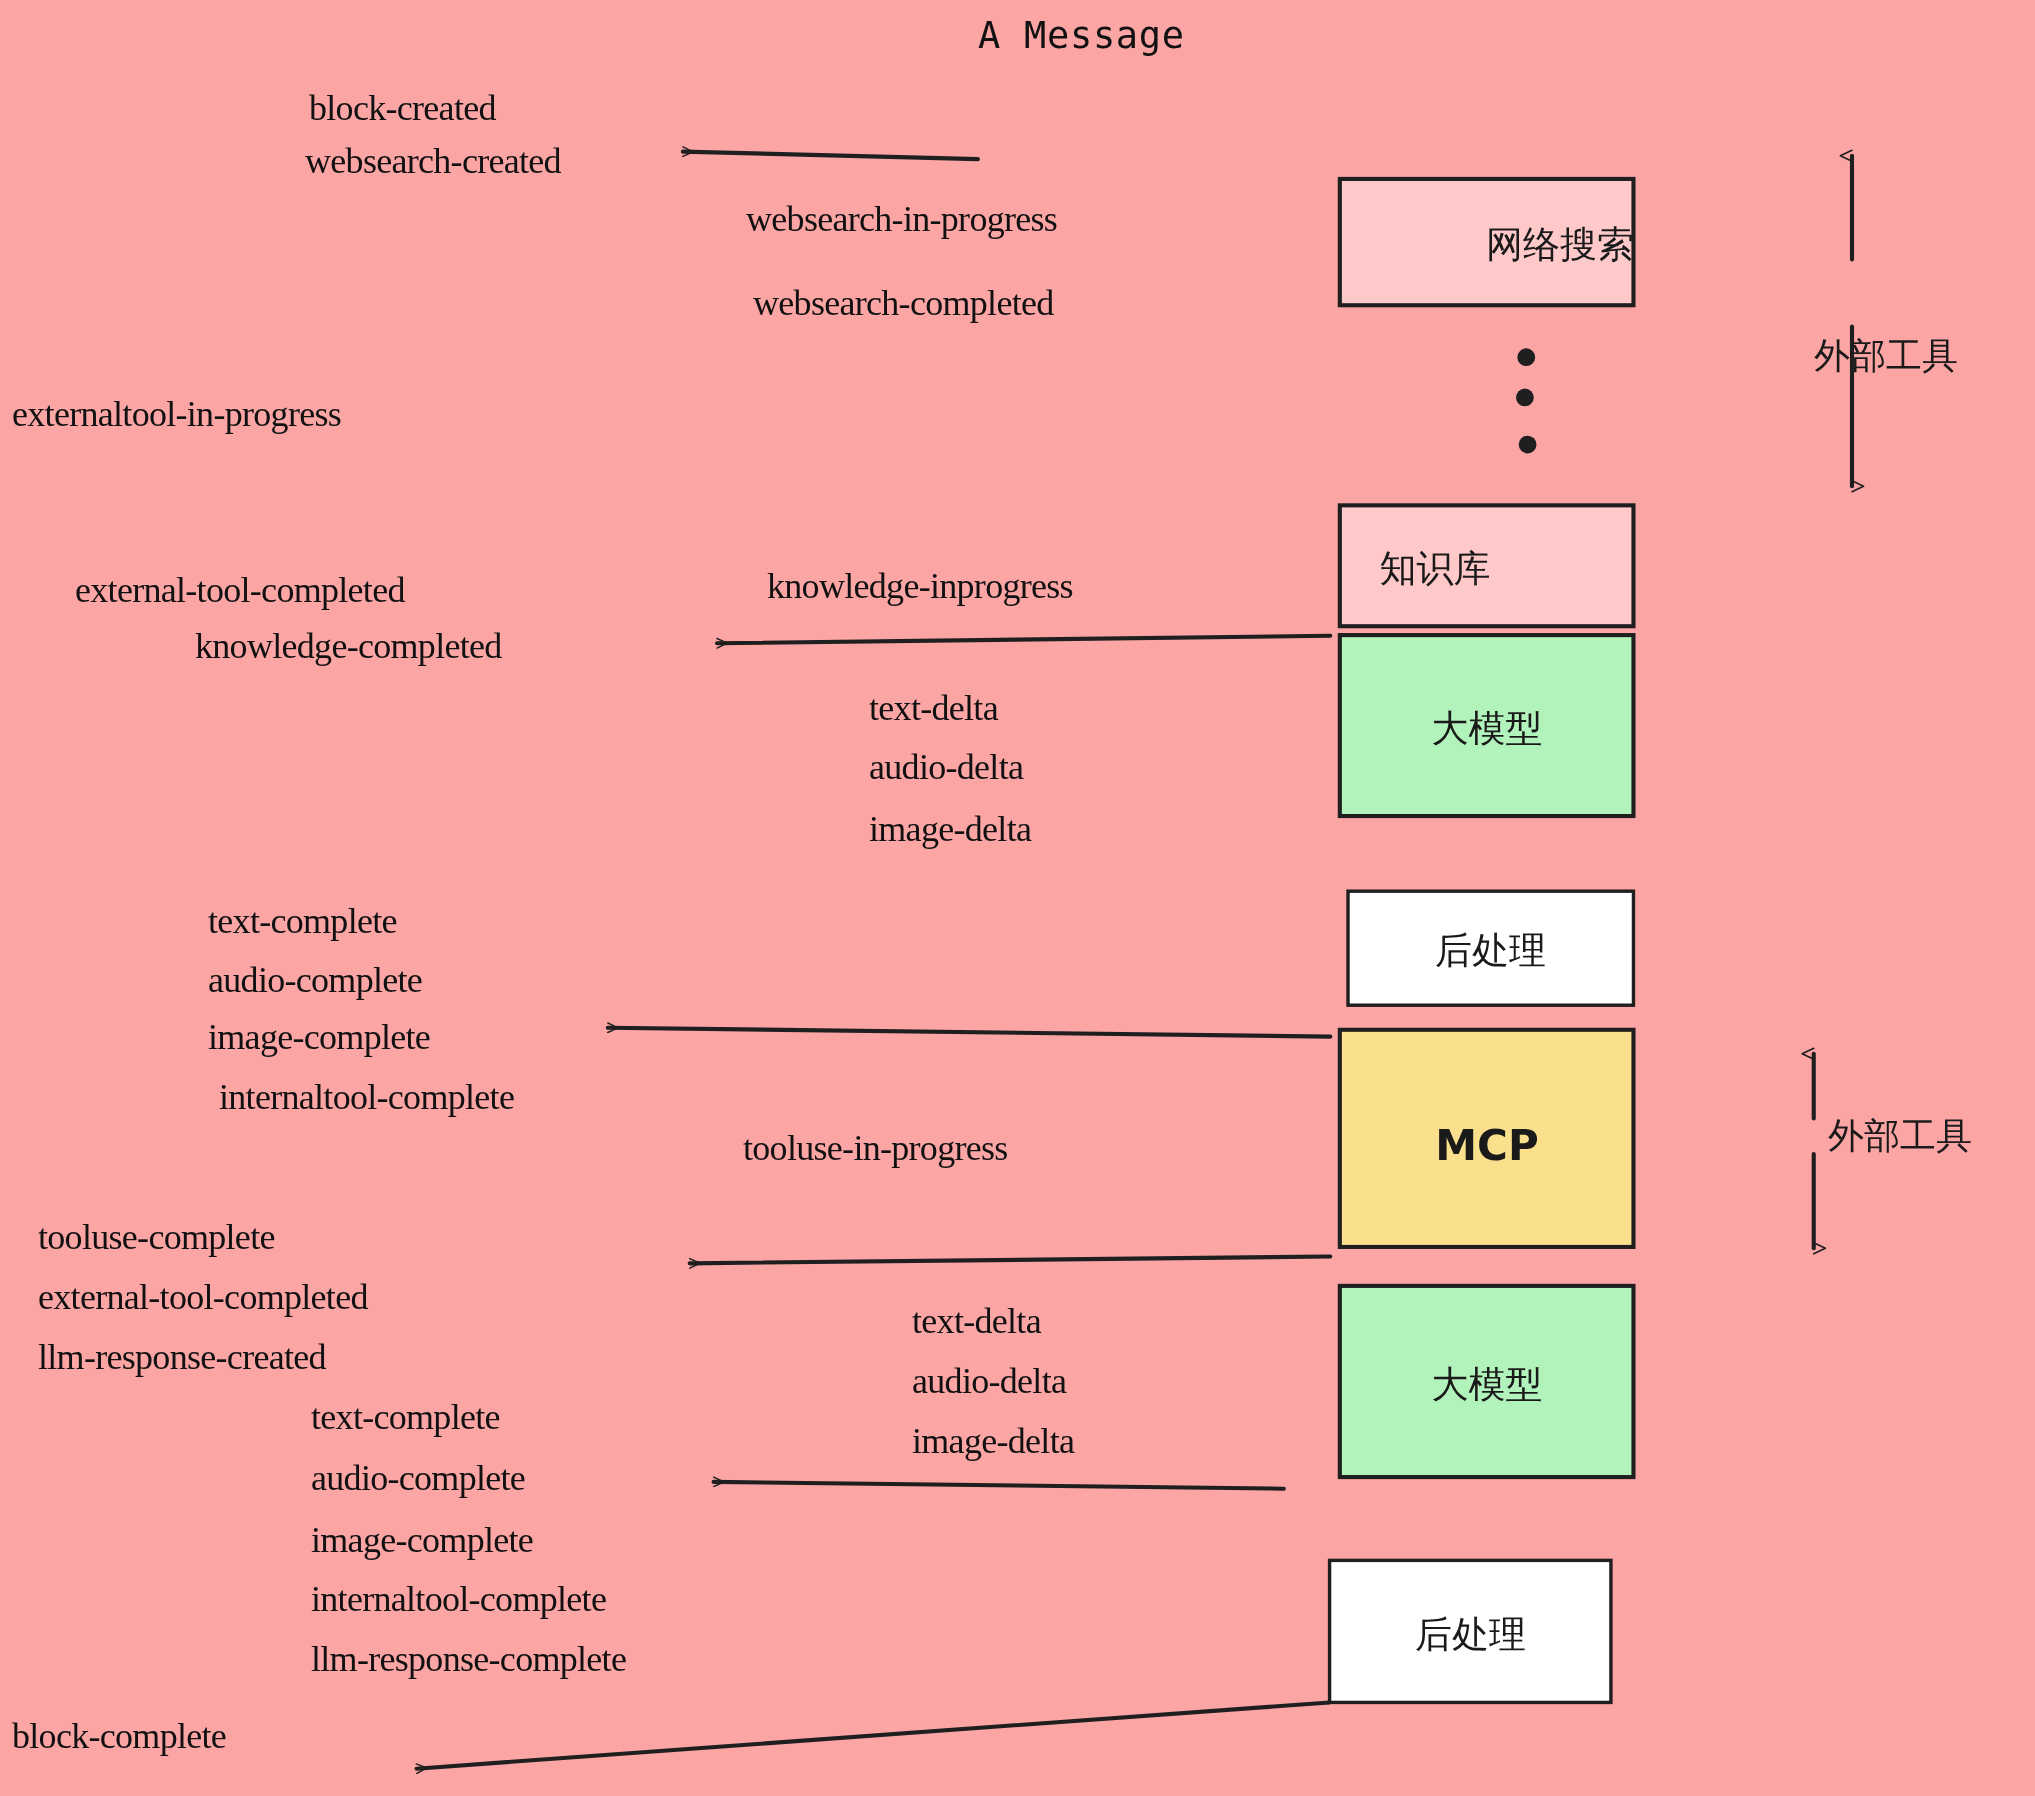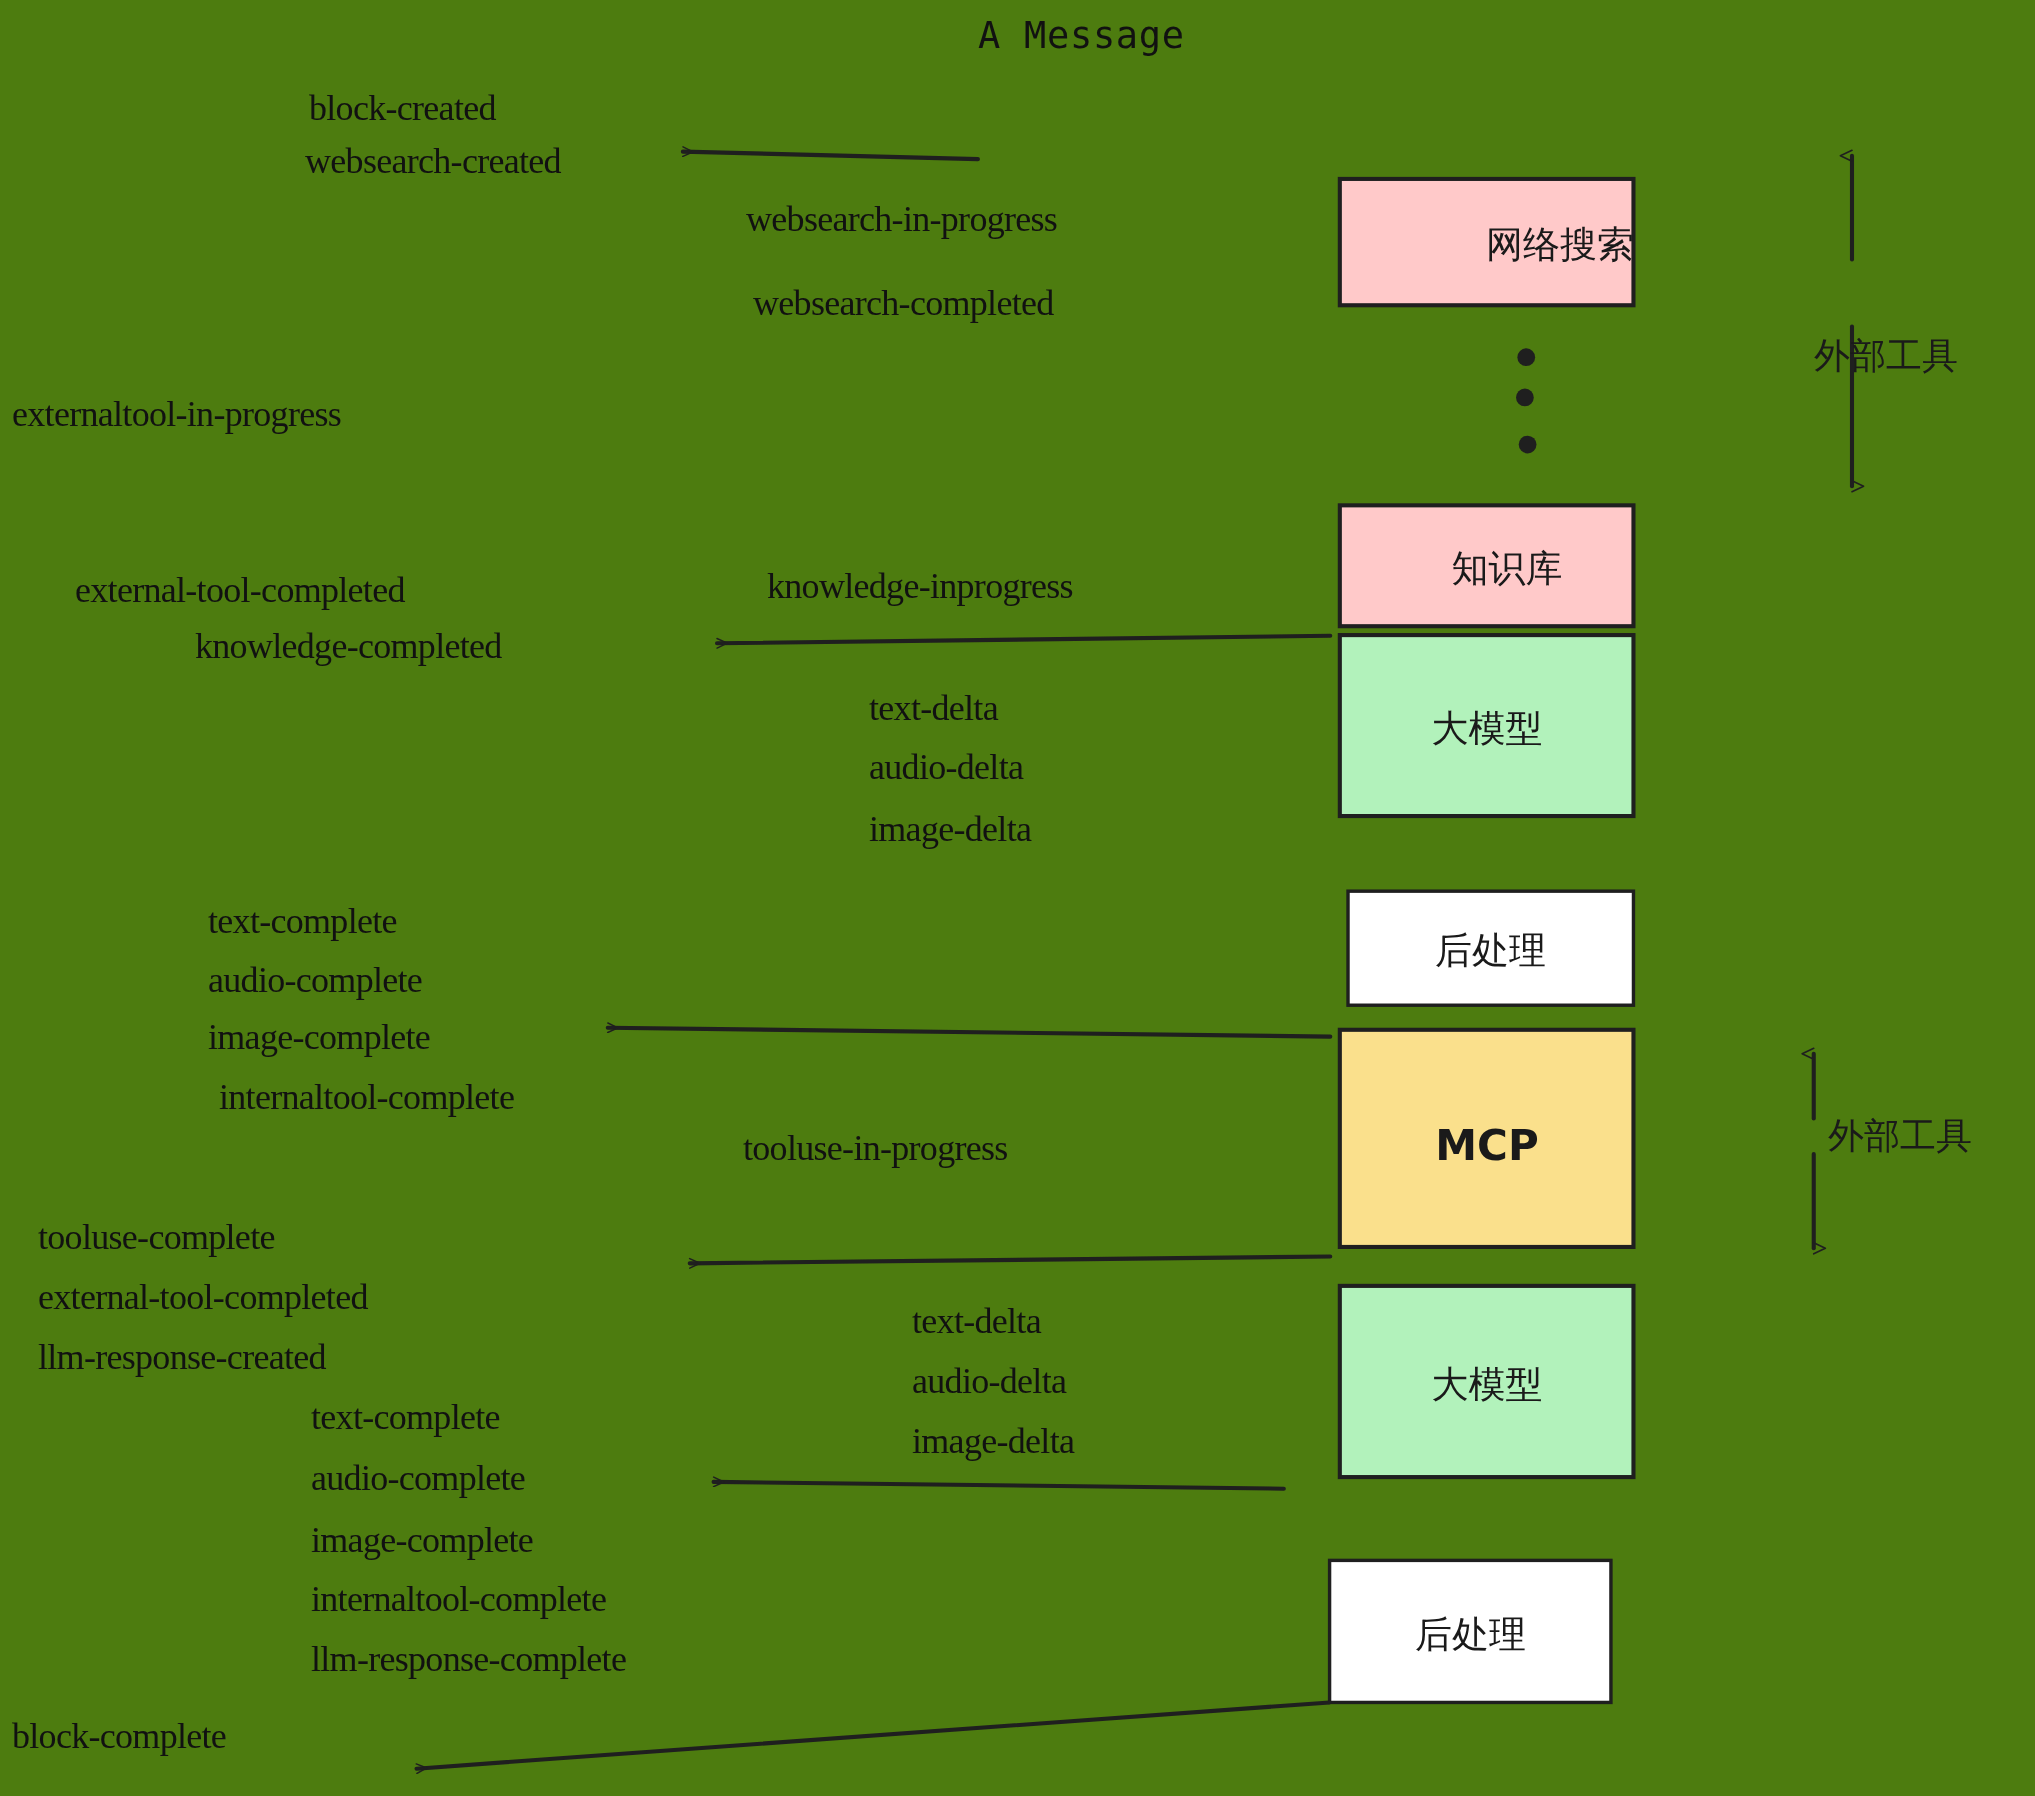--- a/index.html
+++ b/index.html
@@ -1,19 +1,19 @@
 <!DOCTYPE html>
 <html style="font-size:11px"><head>
 <meta charset="utf-8">
 <style>
   html,body{margin:0;padding:0;background:#ffffff;}
   #stage{
     position:relative;
     width:2035px;height:1796px;
-    background:#4d7c0f;
+    background:#fca5a5;
     overflow:hidden;
     font-family:"DejaVu Sans Mono", monospace;
   }
   #svglayer{position:absolute;left:0;top:0;width:2035px;height:1796px;}
 
   .evt{
     position:absolute;
     font-family:Liberation Serif, serif;
     font-size:36px;
     line-height:1;
@@ -124,21 +124,21 @@
       <div class="evt" style="left: 912px; top: 1423px;">image-delta</div>
       <div class="evt" style="left: 311px; top: 1399px;">text-complete</div>
       <div class="evt" style="left: 311px; top: 1460px;">audio-complete</div>
       <div class="evt" style="left: 311px; top: 1522px;">image-complete</div>
       <div class="evt" style="left: 311px; top: 1581px;">internaltool-complete</div>
       <div class="evt" style="left: 311px; top: 1641px;">llm-response-complete</div>
       <div class="evt" style="left: 12px; top: 1718px;">block-complete</div>
     </div>
   <div id="boxlabels-layer">
       <div class="boxlabel" style="left: 1340px; width: 294px; text-align: right; top: 220px;">网络搜索</div>
-      <div class="boxlabel" style="left: 1360px; width: 294px; text-align: center; top: 544px;">知识库</div>
+      <div class="boxlabel" style="left: 1288px; width: 294px; text-align: center; top: 544px;">知识库</div>
       <div class="boxlabel" style="left: 1340px; width: 294px; text-align: center; top: 704px;">大模型</div>
       <div class="boxlabel" style="left: 1348px; width: 285px; text-align: center; top: 926px;">后处理</div>
       <div class="mcplabel" style="left: 1340px; width: 294px; text-align: center; top: 1121px;">MCP</div>
       <div class="boxlabel" style="left: 1340px; width: 294px; text-align: center; top: 1360px;">大模型</div>
       <div class="boxlabel" style="left: 1330px; width: 281px; text-align: center; top: 1610px;">后处理</div>
     </div>
   <div id="sidelabels-layer">
       <div class="sidelabel" style="left: 1814px; top: 332px;">外部工具</div>
       <div class="sidelabel" style="left: 1828px; top: 1112px;">外部工具</div>
     </div>

